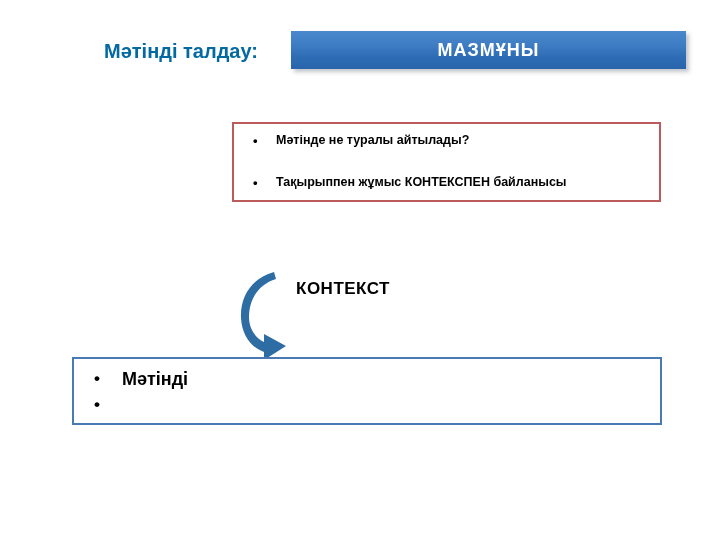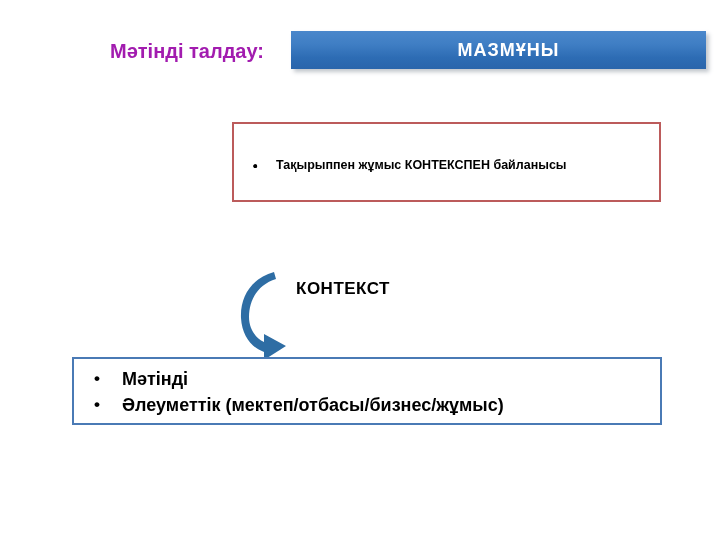--- a/index.html
+++ b/index.html
@@ -20,42 +20,41 @@
     position: absolute;
     left: 0; top: 0;
     width: 720px;
     height: 540px;
     background: #ffffff;
   }
 
   
   .slide-title {
     position: absolute;
-    left: 110px;
+    left: 104px;
     top: 38px;
     font-size: 20px;
     font-weight: bold;
-    color: #a21caf;
+    color: #0369a1;
     letter-spacing: 0px;
     white-space: nowrap;
     line-height: 26px;
   }
 
   .banner {
     position: absolute;
     left: 291px;
     top: 31px;
     width: 395px;
     height: 38px;
     background: linear-gradient(to bottom, #4a87cb 0%, #3f7ec4 35%, #2d6cb4 70%, #2a65ab 100%);
     box-shadow: 3px 3px 4px rgba(120,130,145,0.45);
     display: flex;
     align-items: center;
     justify-content: center;
-    padding-left: 20px;
   }
   .banner-label {
     color: #ffffff;
     font-size: 18px;
     font-weight: bold;
     letter-spacing: 1px;
     white-space: nowrap;
   }
 
   
@@ -159,20 +158,21 @@
   <div class="slide-title">Мәтінді талдау:</div>
 
   <div class="banner">
     <span class="banner-label">МАЗМҰНЫ</span>
   </div>
 
   <div class="question-box">
     <ul class="q-list">
       <li class="q-item">
         <span class="bullet">•</span>
+        <span>Мәтінде не туралы айтылады?</span>
       </li>
       <li class="q-item">
         <span class="bullet">•</span>
         <span>Тақырыппен жұмыс КОНТЕКСПЕН байланысы</span>
       </li>
     </ul>
   </div>
 
   <div class="arrow-wrap">
     <svg width="54" height="92" viewBox="0 0 54 92" xmlns="http://www.w3.org/2000/svg">
@@ -192,18 +192,17 @@
   <div class="context-label">КОНТЕКСТ</div>
 
   <div class="context-box">
     <ul class="c-list">
       <li class="c-item">
         <span class="bullet">•</span>
         <span>Мәтінді</span>
       </li>
       <li class="c-item">
         <span class="bullet">•</span>
-        <span>Әлеуметтік (мектеп/отбасы/бизнес/жұмыс)</span>
       </li>
     </ul>
   </div>
 
 </div>
 
 </body></html>

